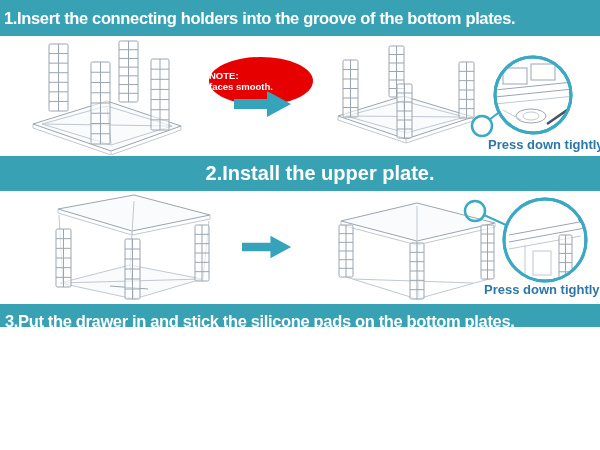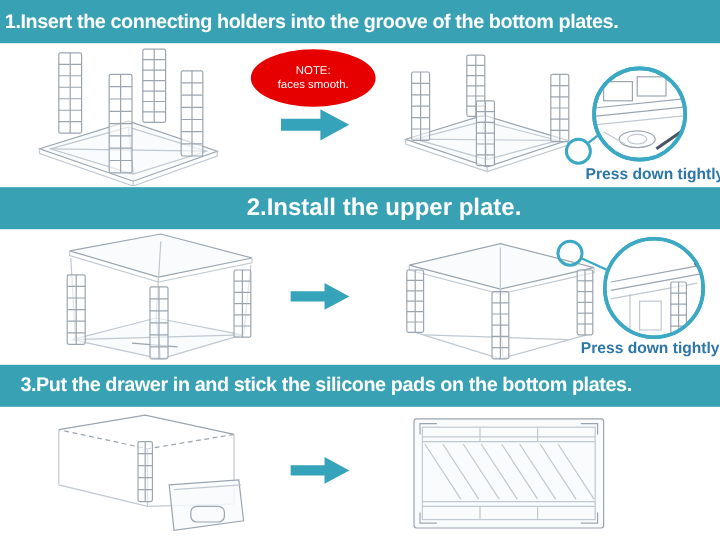--- a/index.html
+++ b/index.html
@@ -1,24 +1,24 @@
 <!DOCTYPE html>
 <html style="--banner: #38a2b4; --arrow: #35a3ba; --note_red: #e60000; --magnifier: #3ba8c4; --callout_text: #2c77a8;"><head>
 <meta charset="utf-8">
 <style>
   html,body{margin:0;padding:0;background:#fff;}
-  .canvas{position:relative;width:600px;height:450px;background:#fff;overflow:hidden;
+  .canvas{position:relative;width:600px;height:327px;background:#fff;overflow:hidden;
           font-family:"Liberation Sans",sans-serif;}
   .banner{position:absolute;left:0;width:600px;background:var(--banner,#38a2b4);color:#fff;
           font-weight:700;display:flex;align-items:center;box-sizing:border-box;padding-left:40px;}
   .banner1{top:0;height:36px;font-size:16.5px;padding-left:4px;letter-spacing:-0.35px;white-space:nowrap;}
   .banner2{top:156px;height:35px;font-size:20px;justify-content:center;}
-  .banner3{top:304px;height:35px;font-size:16.5px;padding-left:17px;letter-spacing:-0.35px;white-space:nowrap;}
-  .note{position:absolute;left:209px;top:41px;width:104px;height:48px;background:var(--note_red,#e60000);
-        border-radius:50%;color:#fff;font-weight:400;font-size:9.5px;line-height:11px;text-align:center;
+  .banner3{top:304px;height:35px;font-size:16.5px;padding-left:5px;letter-spacing:-0.35px;white-space:nowrap;}
+  .note{position:absolute;left:209px;top:57px;width:104px;height:48px;background:var(--note_red,#e60000);
+        border-radius:50%;color:#fff;font-weight:700;font-size:9.5px;line-height:11px;
         display:flex;flex-direction:column;justify-content:center;}
   .arrow{position:absolute;}
   .arrow polygon{fill:var(--arrow,#35a3ba);}
   .arrow1{left:234px;top:88px;width:58px;height:32px;}
   .arrow2{left:242px;top:233px;width:50px;height:28px;}
   .arrow3{left:242px;top:378px;width:50px;height:28px;}
   .callout-text{position:absolute;color:var(--callout_text,#2c77a8);font-weight:700;font-size:13px;white-space:nowrap;}
   .callout1{left:488px;top:137px;}
   .callout2{left:484px;top:282px;}
   .illus{position:absolute;}

